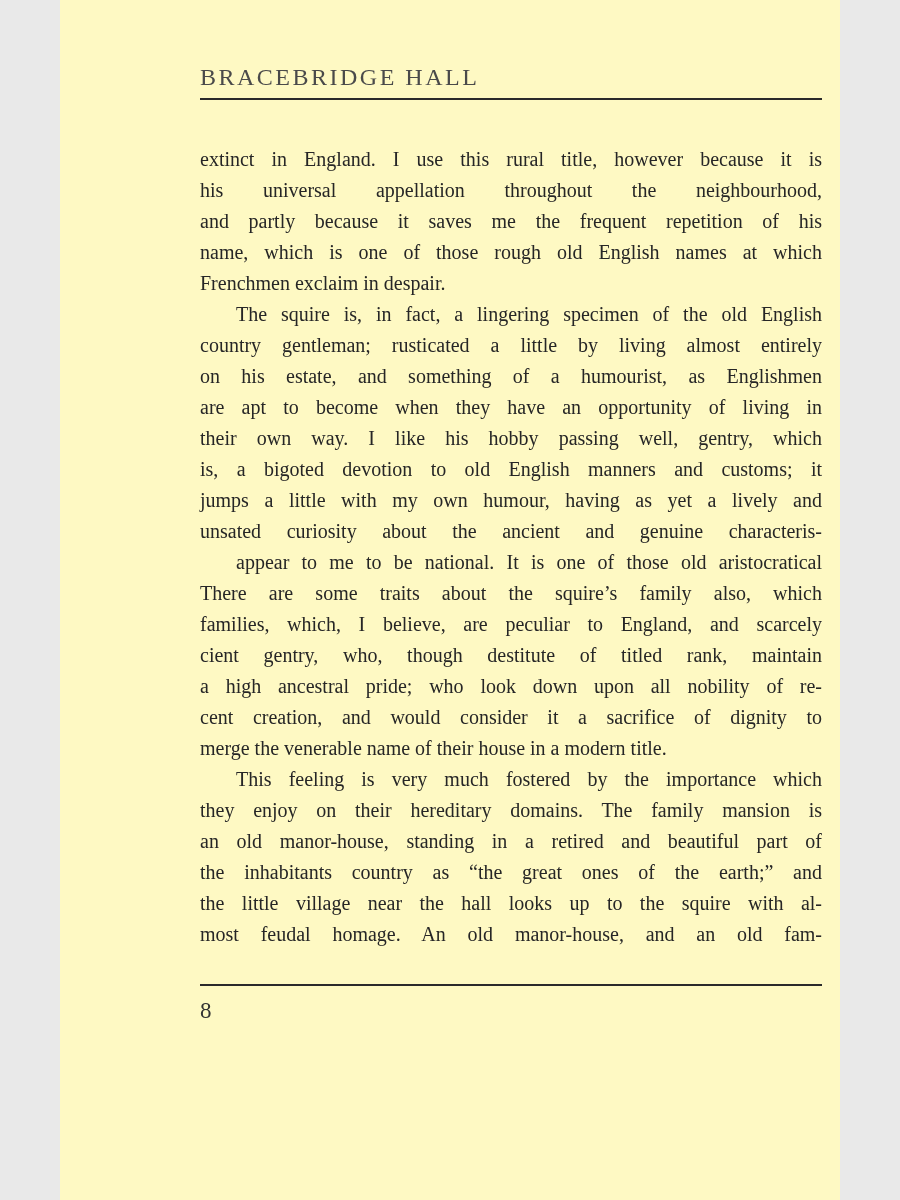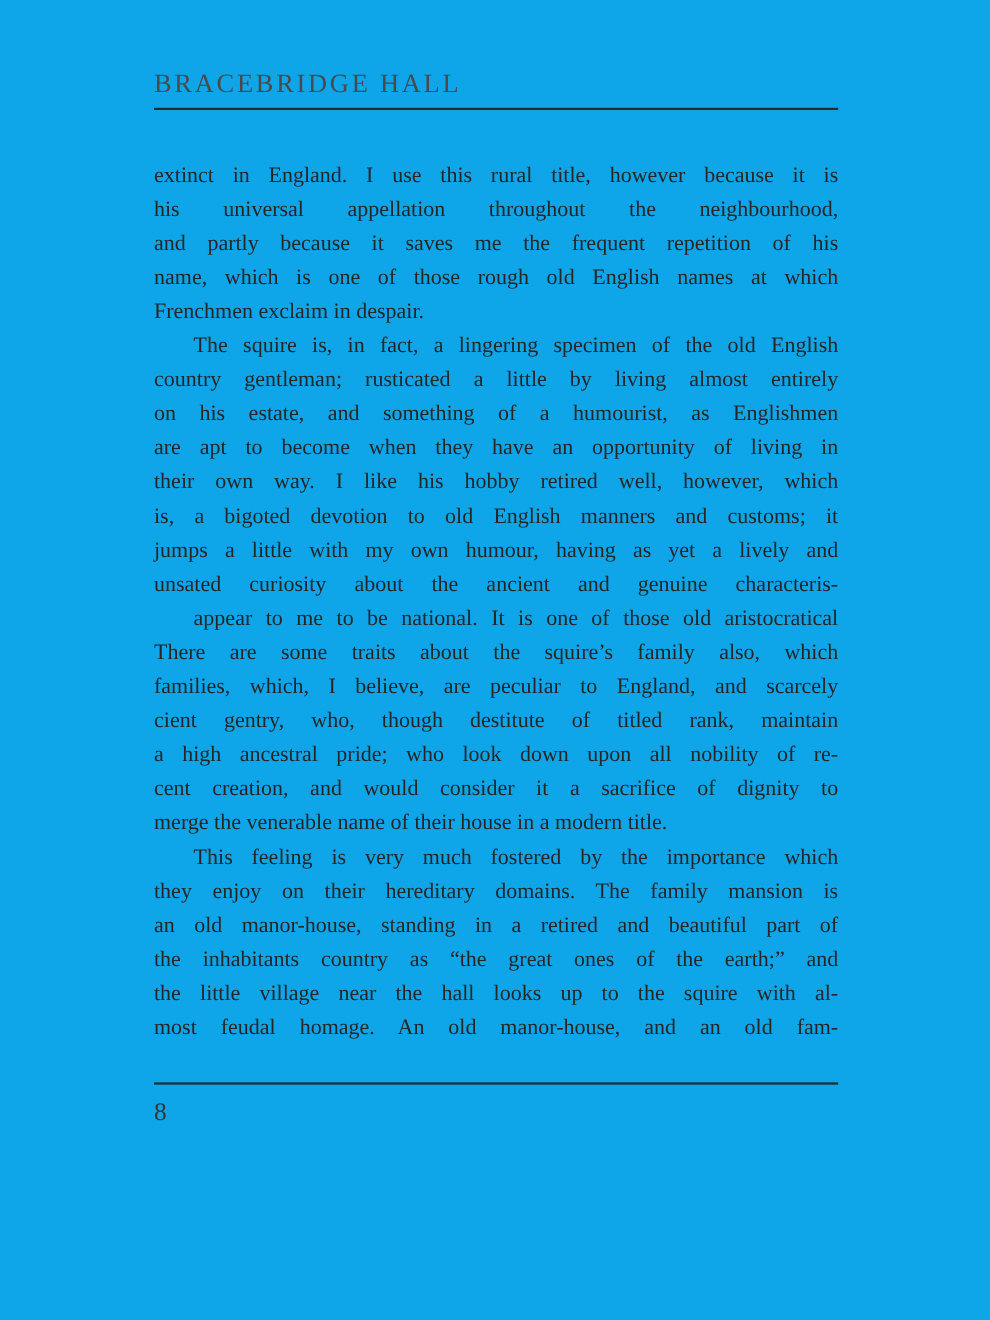--- a/index.html
+++ b/index.html
@@ -2,24 +2,24 @@
 <html><head>
 <meta charset="utf-8">
 <style>
   html, body {
     margin: 0;
     padding: 0;
     background: #e9e9e9;
   }
   .page {
     position: relative;
-    width: 900px;
+    width: 780px;
     height: 1200px;
     margin: 0 auto;
-    background: #0ea5e9;
+    background: #fef9c3;
     overflow: hidden;
     font-family: "Liberation Serif", "DejaVu Serif", serif;
     color: #2b2b2b;
   }
   .content-col {
     position: absolute;
     left: 140px;
     top: 0;
     width: 622px;
   }
@@ -74,21 +74,21 @@
           <div class="line">his universal appellation throughout the neighbourhood,</div>
           <div class="line">and partly because it saves me the frequent repetition of his</div>
           <div class="line">name, which is one of those rough old English names at which</div>
           <div class="line last">Frenchmen exclaim in despair.</div>
         </div>
         <div class="paragraph indented">
           <div class="line">The squire is, in fact, a lingering specimen of the old English</div>
           <div class="line">country gentleman; rusticated a little by living almost entirely</div>
           <div class="line">on his estate, and something of a humourist, as Englishmen</div>
           <div class="line">are apt to become when they have an opportunity of living in</div>
-          <div class="line">their own way. I like his hobby retired well, however, which</div>
+          <div class="line">their own way. I like his hobby passing well, gentry, which</div>
           <div class="line">is, a bigoted devotion to old English manners and customs; it</div>
           <div class="line">jumps a little with my own humour, having as yet a lively and</div>
           <div class="line">unsated curiosity about the ancient and genuine characteris-</div>
         </div>
         <div class="paragraph indented">
           <div class="line">appear to me to be national. It is one of those old aristocratical</div>
           <div class="line">There are some traits about the squire’s family also, which</div>
           <div class="line">families, which, I believe, are peculiar to England, and scarcely</div>
           <div class="line">cient gentry, who, though destitute of titled rank, maintain</div>
           <div class="line">a high ancestral pride; who look down upon all nobility of re-</div>

